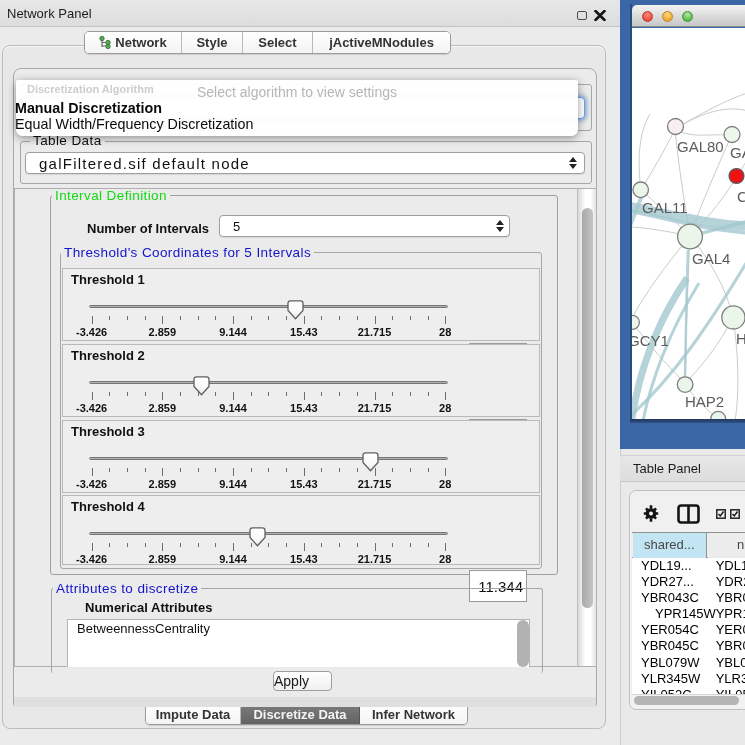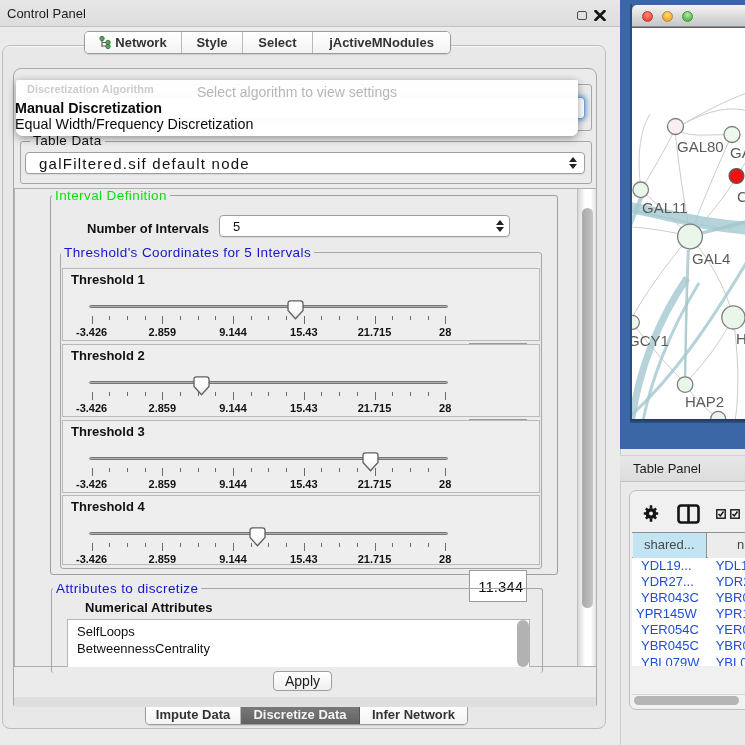--- a/index.html
+++ b/index.html
@@ -29,21 +29,21 @@
     <defs>
       <linearGradient id="thg" x1="0" y1="0" x2="0" y2="1">
         <stop offset="0" stop-color="#ffffff"></stop>
         <stop offset="0.55" stop-color="#fafafa"></stop>
         <stop offset="1" stop-color="#e8e8e8"></stop>
       </linearGradient>
     </defs>
   </svg>
 <div class="abs" style="left:0;top:0;width:620px;height:745px;background:#ebebeb;"></div>
 <div class="abs" style="left:0;top:0;width:620px;height:27px;background:linear-gradient(#e7e7e7,#dddddd);border-bottom:1px solid #c2c2c2;"></div>
-<div class="abs" style="left:7px;top:6px;font-size:13px;color:#1c1c1c;">Control Panel</div>
+<div class="abs" style="left:7px;top:6px;font-size:13px;color:#1c1c1c;">Network Panel</div>
 <div class="abs" style="left:577px;top:10.5px;width:10px;height:9.5px;border:1.6px solid #4c4c4c;border-radius:2px;"></div>
 <svg class="abs" style="left:594px;top:10px;" width="12" height="11" viewBox="0 0 12 11">
     <path d="M1.5 1 L10.5 10 M10.5 1 L1.5 10" stroke="#151515" stroke-width="2.6" stroke-linecap="round"></path>
   </svg>
 <div class="abs" style="left:2px;top:45px;width:604px;height:684px;background:#e8e8e8;border:1px solid #bcbcbc;border-radius:8px;box-shadow:inset 0 1px 0 #f8f8f8;"></div>
 <div class="abs" style="left:13px;top:68px;width:584px;height:639px;background:#ebebeb;border:1px solid #a9a9a9;border-radius:8px 8px 3px 3px;"></div>
 <div class="seg abs" style="left:84px;top:31px;height:23px;">
 <div class="it" style="width:97px;"><svg width="12" height="15" viewBox="0 0 12 15" style="margin-right:4px;">
         <path d="M3 4 V12 M3 7.5 H8 M3 11 H8" stroke="#666" stroke-width="1.2" fill="none"></path>
         <circle cx="3" cy="3.5" r="2.2" fill="#58a758" stroke="#2e6e2e" stroke-width="0.8"></circle>
@@ -205,25 +205,24 @@
 <div class="slbl" style="left:374.5px;top:553px;">21.715</div>
 <div class="slbl" style="left:445.2px;top:553px;">28</div>
 <svg class="abs" style="left:249.3px;top:527px;" width="17" height="20" viewBox="0 0 17 20">
     <path d="M3.5 0.8 H13.5 Q16 0.8 16 3.3 V10.5 L8.5 18.8 L1 10.5 V3.3 Q1 0.8 3.5 0.8 Z" fill="url(#thg)" stroke="#5f5f5f" stroke-width="1.3"></path>
   </svg>
 <div class="vbox" style="left:469px;top:524px;width:58px;height:32px;line-height:31px;padding-right:3px;">11.344</div>
 <div class="gbox" style="left:51px;top:588px;width:492px;height:85px;border-bottom:none;"></div>
 <div class="gtitle" style="left:53px;top:582px;color:#1414cc;">Attributes to discretize</div>
 <div class="abs" style="left:57px;top:600px;font-size:13px;font-weight:bold;color:#111;padding-left:28px;">Numerical Attributes</div>
 <div class="abs" style="left:67px;top:619px;width:463px;height:48px;background:#fff;border:1px solid #b5b5b5;border-bottom:none;font-size:13px;color:#111;overflow:hidden;">
-    <div style="padding-left:9px;height:17px;line-height:17px;margin-top:3px;">SelfLoops</div>
     <div style="padding-left:9px;height:17px;line-height:17px;">BetweennessCentrality</div>
   </div>
 <div class="abs" style="left:517px;top:620px;width:12px;height:47px;background:#b2b2b2;border-radius:6px;"></div>
-<div class="abs" style="left:273px;top:671px;width:59px;height:20px;background:linear-gradient(#ffffff,#f0f0f0);border:1px solid #9d9d9d;border-radius:4px;font-size:14px;color:#1a1a1a;text-align:center;line-height:19px;">Apply</div>
+<div class="abs" style="left:273px;top:671px;width:59px;height:20px;background:linear-gradient(#ffffff,#f0f0f0);border:1px solid #9d9d9d;border-radius:4px;font-size:14px;color:#1a1a1a;text-align:left;line-height:19px;">Apply</div>
 <div class="seg abs" style="left:145px;top:703px;height:22px;">
 <div class="it" style="width:95px;">Impute Data</div>
 <div class="it sel" style="width:119px;">Discretize Data</div>
 <div class="it" style="width:107px;">Infer Network</div>
 </div>
 <div class="abs" style="left:14px;top:697px;width:582px;height:10px;background:#dfdfdf;"></div>
 <div class="abs" style="left:16px;top:80px;width:562px;height:56px;background:rgba(255,255,255,0.96);border-radius:2px 2px 7px 7px;box-shadow:0 2px 9px rgba(0,0,0,0.4);z-index:50;"></div>
 <div class="abs" style="left:27px;top:83px;font-size:11px;font-weight:bold;color:#cdcdcd;z-index:51;">Discretization Algorithm</div>
 <div class="abs" style="left:16px;top:84px;width:562px;text-align:center;font-size:14px;color:#b6b6b6;z-index:51;">Select algorithm to view settings</div>
 <div class="abs" style="left:15px;top:100px;font-size:14.3px;font-weight:bold;color:#0a0a0a;z-index:51;">Manual Discretization</div>
@@ -310,35 +309,35 @@
     <rect x="0.8" y="0.8" width="8.4" height="8.4" fill="none" stroke="#141414" stroke-width="1.4"></rect>
     <path d="M2.5 5 L4.3 7 L7.5 2.5" stroke="#141414" stroke-width="1.4" fill="none"></path>
   </svg>
 <svg class="abs" style="left:729.5px;top:509px;" width="10" height="10" viewBox="0 0 10 10">
     <rect x="0.8" y="0.8" width="8.4" height="8.4" fill="none" stroke="#141414" stroke-width="1.4"></rect>
     <path d="M2.5 5 L4.3 7 L7.5 2.5" stroke="#141414" stroke-width="1.4" fill="none"></path>
   </svg>
 <div class="abs" style="left:632px;top:532px;width:113px;height:26px;border-top:1px solid #8f8f8f;border-bottom:1px solid #9b9b9b;"></div>
 <div class="abs" style="left:632.5px;top:533px;width:74.5px;height:24.5px;background:#c3e5f3;border-right:1px solid #8f8f8f;font-size:13px;color:#474747;text-align:center;line-height:24px;">shared...</div>
 <div class="abs" style="left:708px;top:533px;width:37px;height:24.5px;background:#ececec;font-size:13px;color:#474747;padding-left:29px;line-height:24px;">n</div>
-<div class="abs" style="left:632px;top:558px;width:113px;height:108px;background:#ffffff;overflow:hidden;font-size:13px;color:#1d4ed8;">
+<div class="abs" style="left:632px;top:558px;width:113px;height:137px;background:#ffffff;overflow:hidden;font-size:13px;color:#000000;">
 <div style="position:relative;height:16.1px;line-height:16.1px;">
       <span style="position:absolute;left:9px;">YDL19...</span>
       <span style="position:absolute;left:83.7px;">YDL19</span>
     </div>
 <div style="position:relative;height:16.1px;line-height:16.1px;">
       <span style="position:absolute;left:9px;">YDR27...</span>
       <span style="position:absolute;left:83.7px;">YDR27</span>
     </div>
 <div style="position:relative;height:16.1px;line-height:16.1px;">
       <span style="position:absolute;left:9px;">YBR043C</span>
       <span style="position:absolute;left:83.7px;">YBR04</span>
     </div>
 <div style="position:relative;height:16.1px;line-height:16.1px;">
-      <span style="position:absolute;left:4px;">YPR145W</span>
+      <span style="position:absolute;left:23px;">YPR145W</span>
       <span style="position:absolute;left:83.7px;">YPR14</span>
     </div>
 <div style="position:relative;height:16.1px;line-height:16.1px;">
       <span style="position:absolute;left:9px;">YER054C</span>
       <span style="position:absolute;left:83.7px;">YER05</span>
     </div>
 <div style="position:relative;height:16.1px;line-height:16.1px;">
       <span style="position:absolute;left:9px;">YBR045C</span>
       <span style="position:absolute;left:83.7px;">YBR04</span>
     </div>

